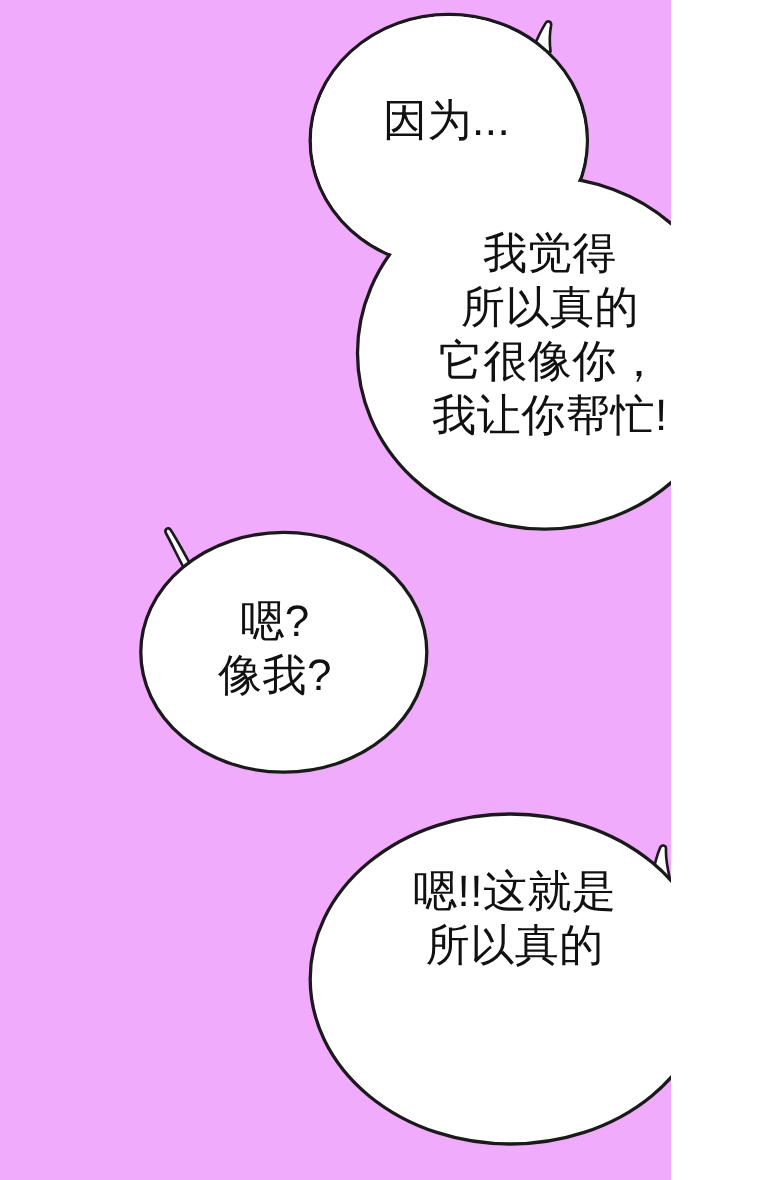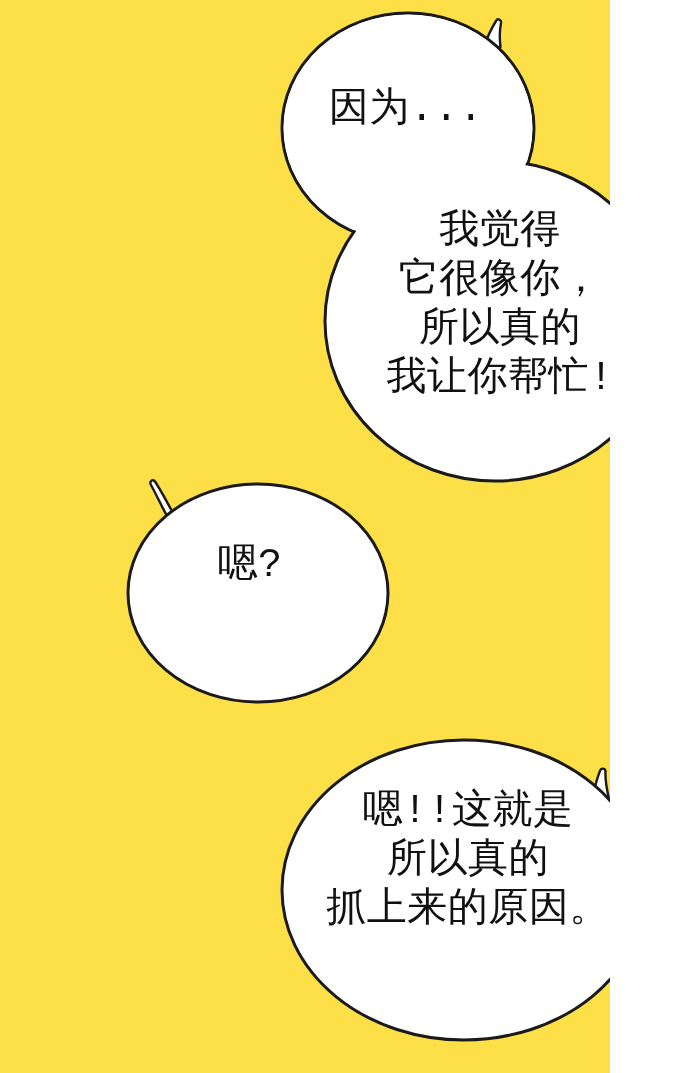--- a/index.html
+++ b/index.html
@@ -4,23 +4,23 @@
 <style>
   html, body {
     margin: 0;
     padding: 0;
     background: #ffffff;
   }
   .canvas {
     position: relative;
     width: 610px;
     height: 1073px;
-    background: #fde047;
+    background: #f0abfc;
     overflow: hidden;
-    font-family: Liberation Mono, monospace;
+    font-family: Liberation Sans, sans-serif;
   }
   .artwork {
     position: absolute;
     left: 0;
     top: 0;
   }
   .bubble-text {
     position: absolute;
     transform: translateX(-50%);
     text-align: center;
@@ -55,28 +55,28 @@
       <ellipse cx="464" cy="890" rx="182" ry="150"></ellipse>
     </g>
   </svg>
 
   <div class="bubble-text" style="left:406px; top:86px; line-height:48px;">
     <span class="line">因为...</span>
   </div>
 
   <div class="bubble-text" style="left:500px; top:207px;">
     <span class="line">我觉得</span>
+    <span class="line">所以真的</span>
     <span class="line">它很像你，</span>
-    <span class="line">所以真的</span>
     <span class="line">我让你帮忙!</span>
   </div>
 
   <div class="bubble-text" style="left:250px; top:541px;">
     <span class="line">嗯?</span>
+    <span class="line">像我?</span>
   </div>
 
   <div class="bubble-text" style="left:468px; top:787px;">
     <span class="line">嗯!!这就是</span>
     <span class="line">所以真的</span>
-    <span class="line">抓上来的原因。</span>
   </div>
 
 </div>
 
 </body></html>

